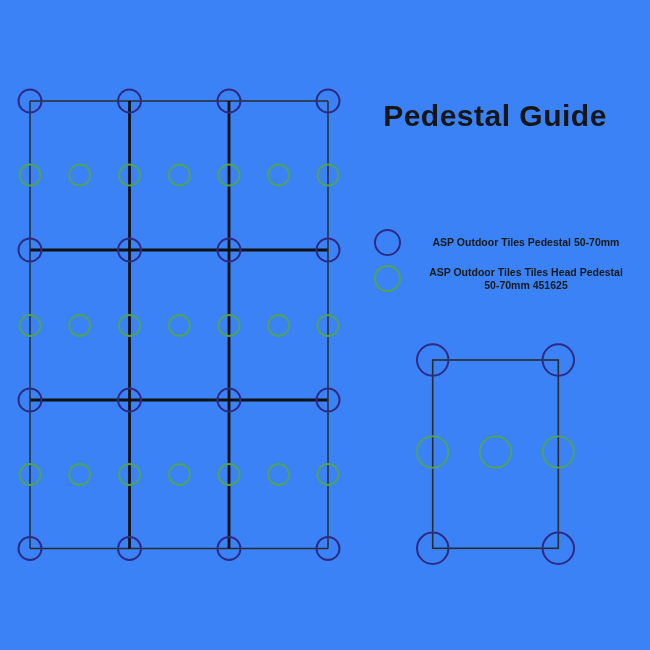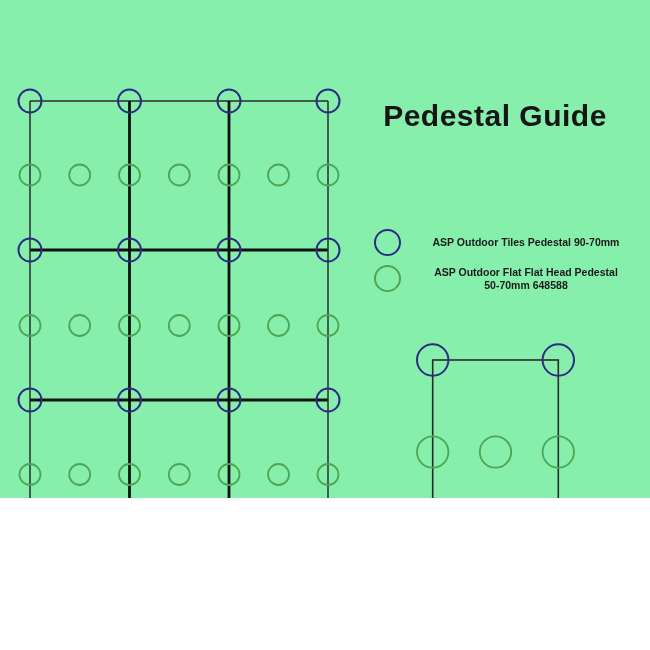--- a/index.html
+++ b/index.html
@@ -3,22 +3,22 @@
 <meta charset="utf-8">
 <style>
   html, body {
     margin: 0;
     padding: 0;
     background: #ffffff;
   }
   #canvas {
     position: relative;
     width: 650px;
-    height: 498px;
-    background: #86efac;
+    height: 650px;
+    background: #3b82f6;
     overflow: hidden;
     font-family: "Liberation Sans", "DejaVu Sans", sans-serif;
   }
   #diagram-layer {
     position: absolute;
     left: 0;
     top: 0;
     width: 650px;
     height: 650px;
   }
@@ -130,25 +130,25 @@
   </svg>
 
   <div class="title">
     <div>Pedestal Guide</div>
   </div>
 
   <div class="legend">
     <div class="legend-item">
       <span class="legend-swatch" style="border-color: rgb(45, 43, 131);"></span>
       <span class="legend-text">
-        <div>ASP Outdoor Tiles Pedestal 90-70mm</div>
+        <div>ASP Outdoor Tiles Pedestal 50-70mm</div>
       </span>
     </div>
     <div class="legend-item">
       <span class="legend-swatch" style="border-color: rgb(79, 164, 85);"></span>
       <span class="legend-text">
-        <div>ASP Outdoor Flat Flat Head Pedestal</div>
-        <div>50-70mm 648588</div>
+        <div>ASP Outdoor Tiles Tiles Head Pedestal</div>
+        <div>50-70mm 451625</div>
       </span>
     </div>
   </div>
 
 </div>
 
 </body></html>

